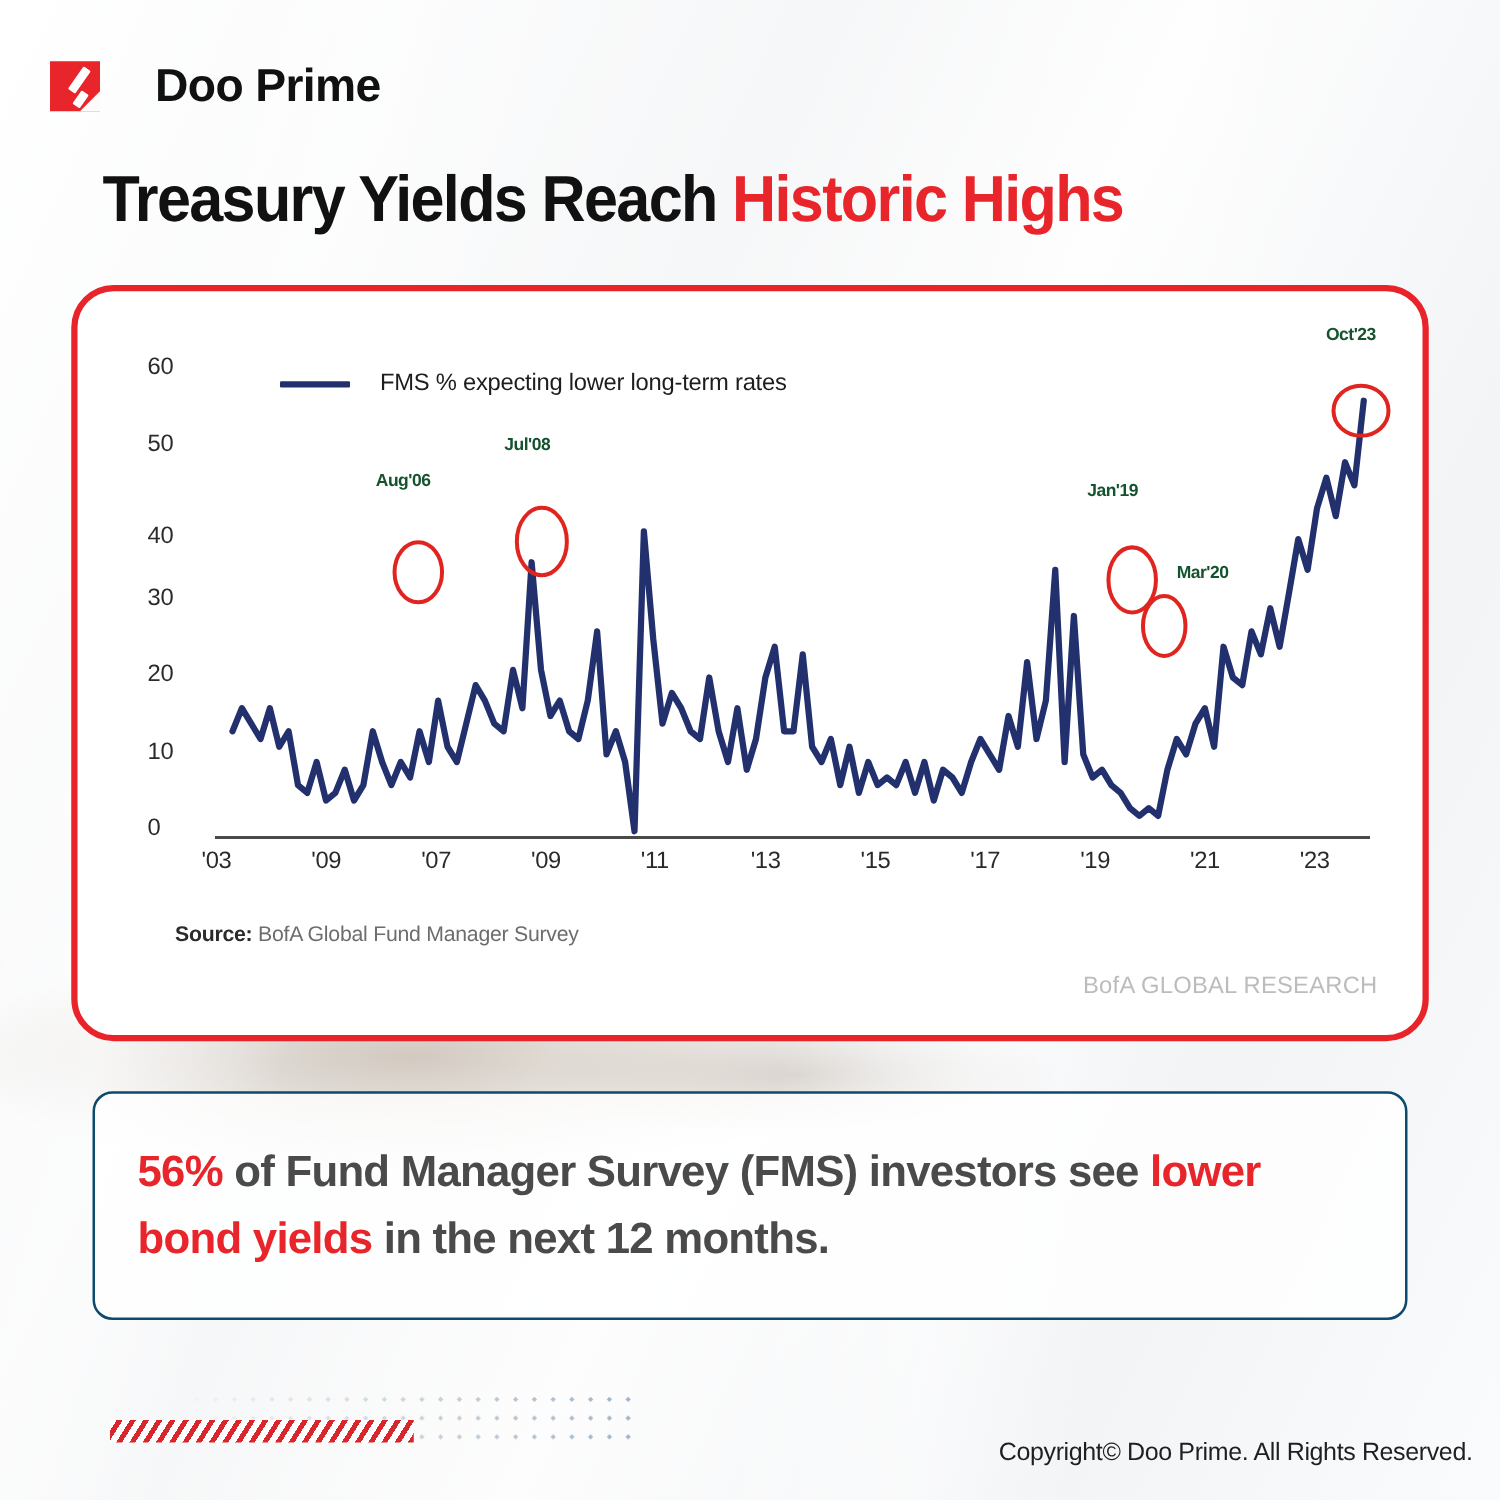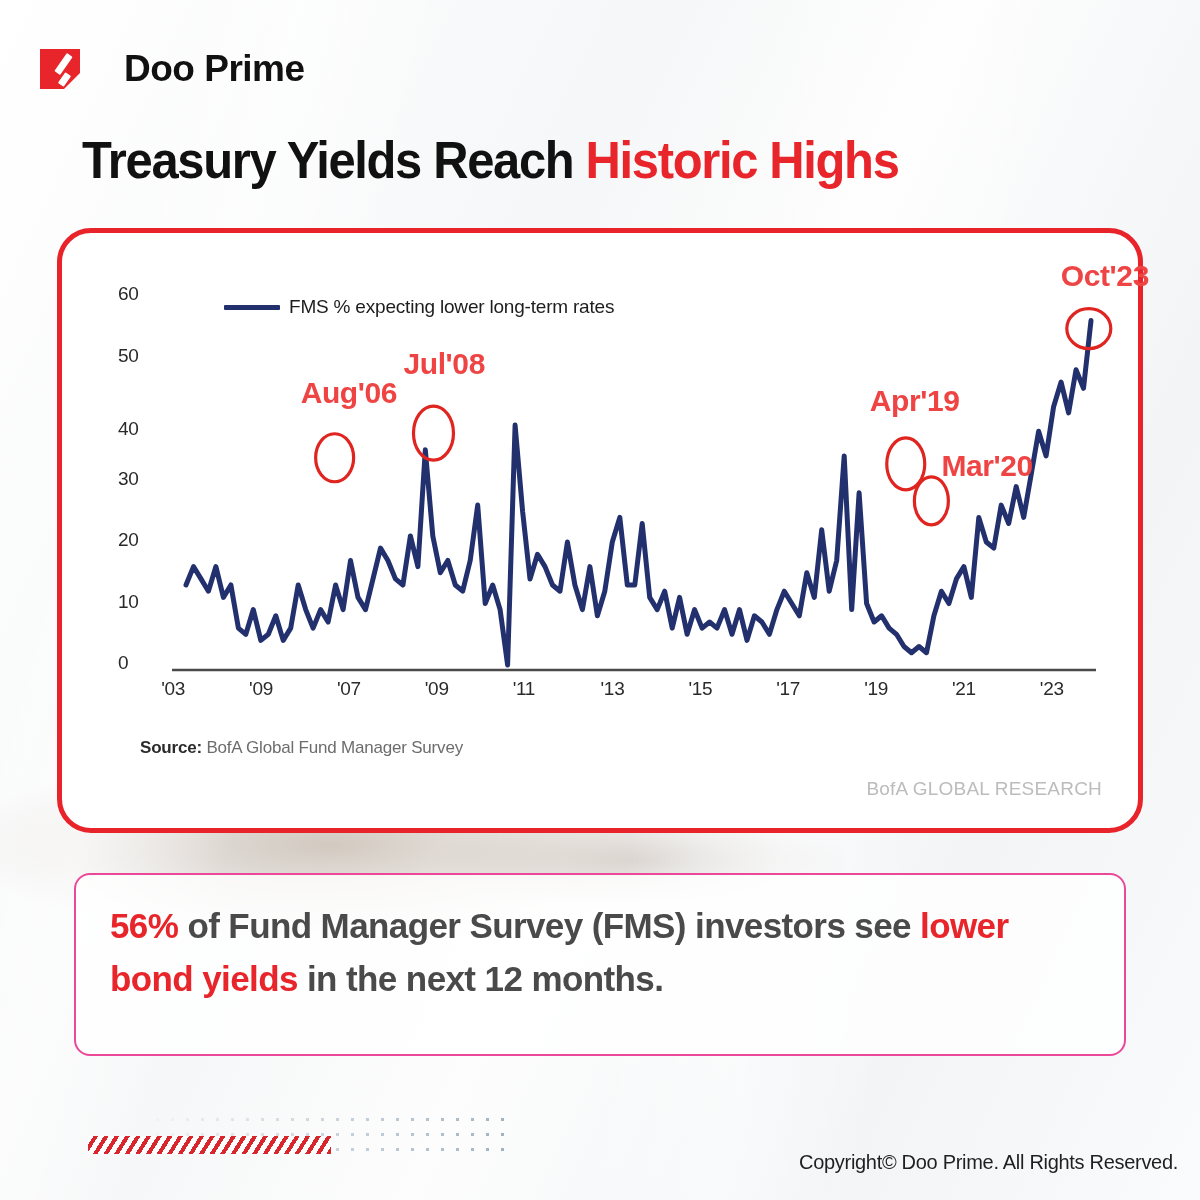--- a/index.html
+++ b/index.html
@@ -66,55 +66,55 @@
     position: absolute; left: 57px; top: 228px;
     width: 1086px; height: 605px;
     background: #fff; border: 5px solid #e8232a; border-radius: 34px;
   }
   #chart-inner { position: absolute; inset: 0; }
   #chart-svg { position: absolute; left: 0; top: 0; }
 
   
   #legend {
     position: absolute; left: 224px; top: 296px;
-    display: flex; align-items: center; gap: 9px;
+    display: flex; align-items: center; gap: 24px;
   }
   #legend-swatch { width: 56px; height: 5px; background: #23306e; border-radius: 1px; }
   #legend-label { font-size: 19px; color: #1d1d1d; letter-spacing: -0.2px; }
 
   .axis-label {
     position: absolute; font-size: 19px; color: #2a2a2a;
     text-align: left; letter-spacing: -0.2px;
   }
   .xtick {
     position: absolute; font-size: 19px; color: #2a2a2a;
     letter-spacing: -0.3px;
   }
   .annot {
-    position: absolute; color: #ef4444; font-weight: 700;
-    font-size: 30px; letter-spacing: -0.4px; white-space: nowrap;
+    position: absolute; color: #14532d; font-weight: 700;
+    font-size: 14px; letter-spacing: -0.4px; white-space: nowrap;
   }
 
   #source-line {
     position: absolute; left: 140px; top: 738px;
     font-size: 17px; color: #6d6d6d; letter-spacing: -0.2px;
   }
   #source-line b { color: #2b2b2b; font-weight: 700; }
   #bofa-credit {
     position: absolute; right: 98px; top: 778px;
     font-size: 19px; color: #bcbcbc; letter-spacing: 0.2px;
   }
 
   
   #callout {
     position: absolute; left: 74px; top: 873px;
     width: 1052px; height: 183px;
-    border: 2px solid #ec4899; border-radius: 16px;
+    border: 2px solid #0c4a6e; border-radius: 16px;
     background: rgba(255,255,255,0.80);
-    padding: 24px 34px 0 34px;
+    padding: 36px 34px 0 34px;
   }
   #callout-text {
     font-size: 35px; font-weight: 700; color: #4a4a4a;
     line-height: 1.52; letter-spacing: -0.6px;
   }
   #callout-text .hl { color: #e8252a; }
   #callout-line2 { text-align: center; padding-right: 130px; }
 
   
   #dot-grid {
@@ -196,21 +196,21 @@
       <div class="xtick" style="left: 688.398px; top: 678px;">'15</div>
       <div class="xtick" style="left: 776.262px; top: 678px;">'17</div>
       <div class="xtick" style="left: 864.126px; top: 678px;">'19</div>
       <div class="xtick" style="left: 951.99px; top: 678px;">'21</div>
       <div class="xtick" style="left: 1039.85px; top: 678px;">'23</div>
     </div>
 
   <div id="annot-labels">
       <div class="annot" style="left: 300.637px; top: 375.75px;">Aug'06</div>
       <div class="annot" style="left: 403.484px; top: 347.15px;">Jul'08</div>
-      <div class="annot" style="left: 869.753px; top: 383.9px;">Apr'19</div>
+      <div class="annot" style="left: 869.753px; top: 383.9px;">Jan'19</div>
       <div class="annot" style="left: 941.38px; top: 448.8px;">Mar'20</div>
       <div class="annot" style="left: 1060.8px; top: 258.6px;">Oct'23</div>
     </div>
 
   <div id="source-line"><b>Source:</b><span> BofA Global Fund Manager Survey</span></div>
   <div id="bofa-credit">BofA GLOBAL RESEARCH</div>
 
   <div id="callout">
     <div id="callout-text">
       <span class="hl">56%</span><span> of Fund Manager Survey (FMS) investors see </span><span class="hl">lower bond yields</span><span> in the next 12 months.</span>

